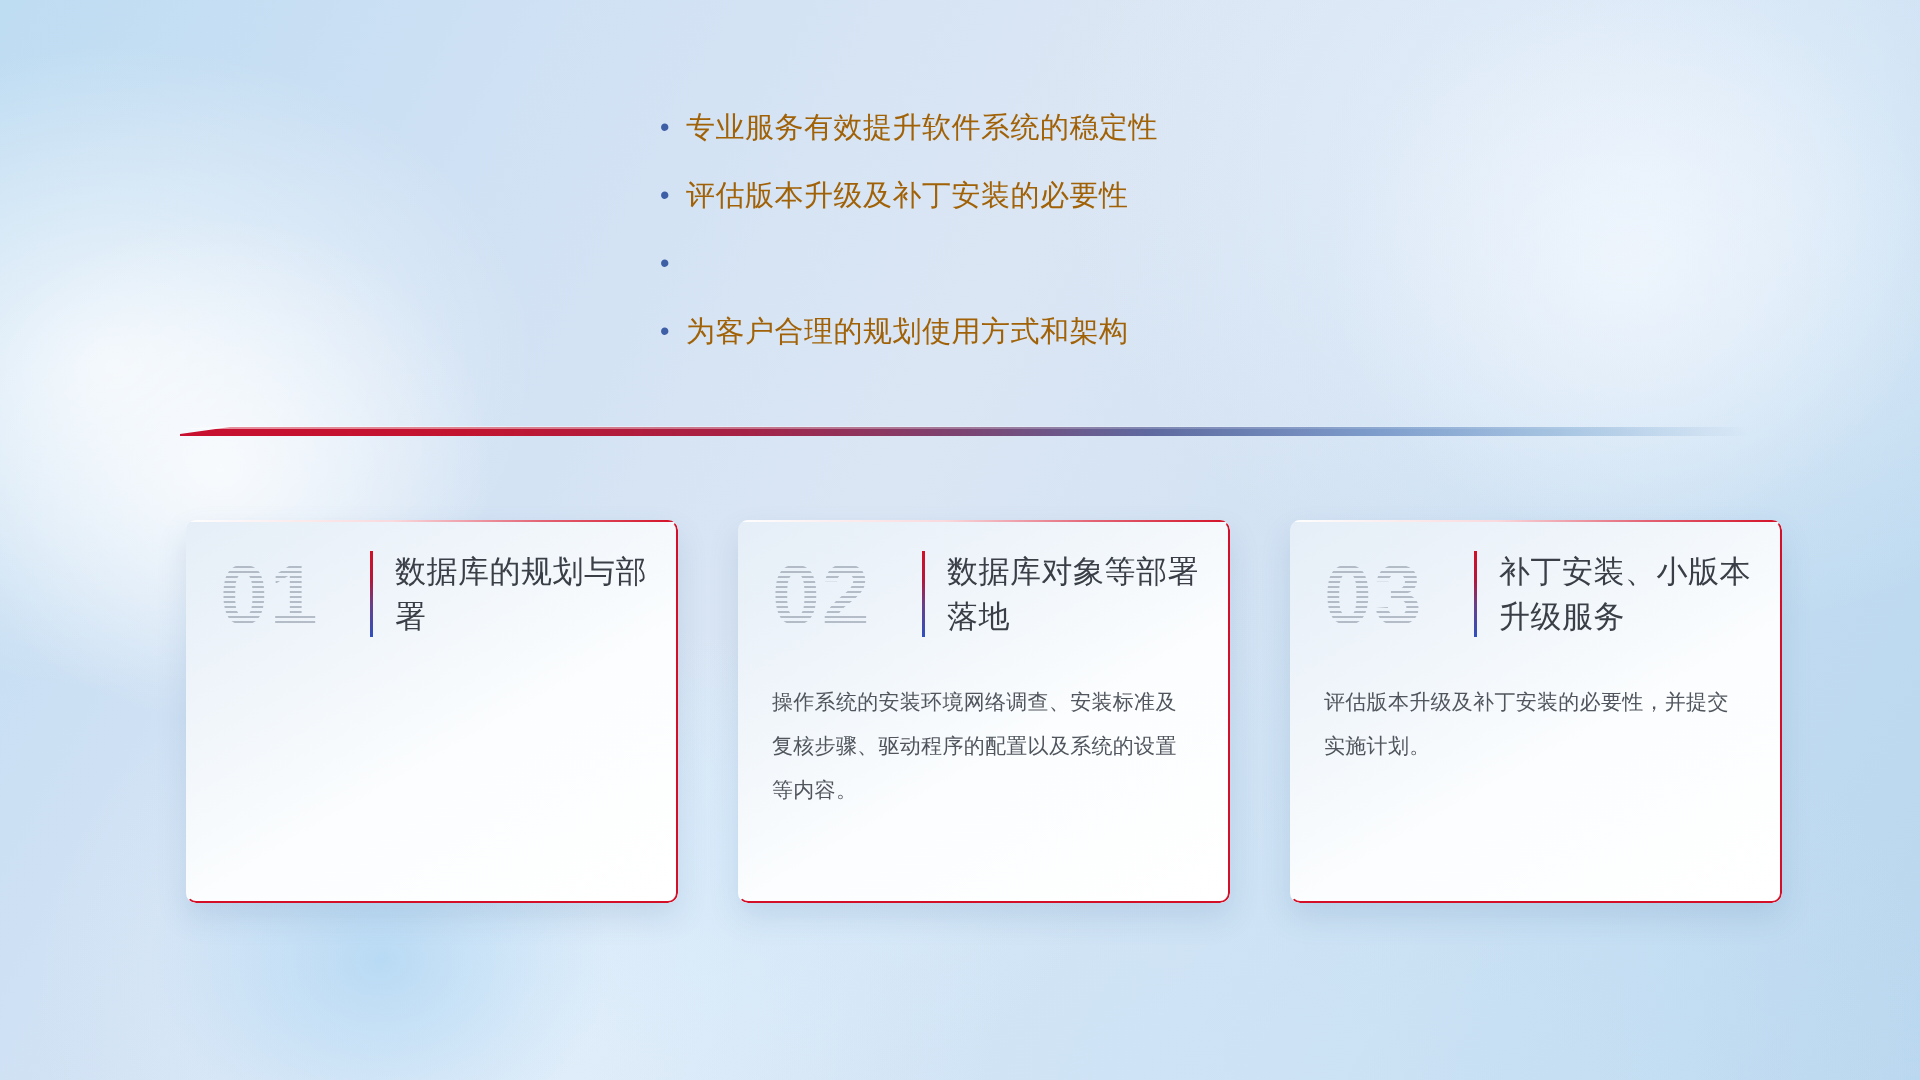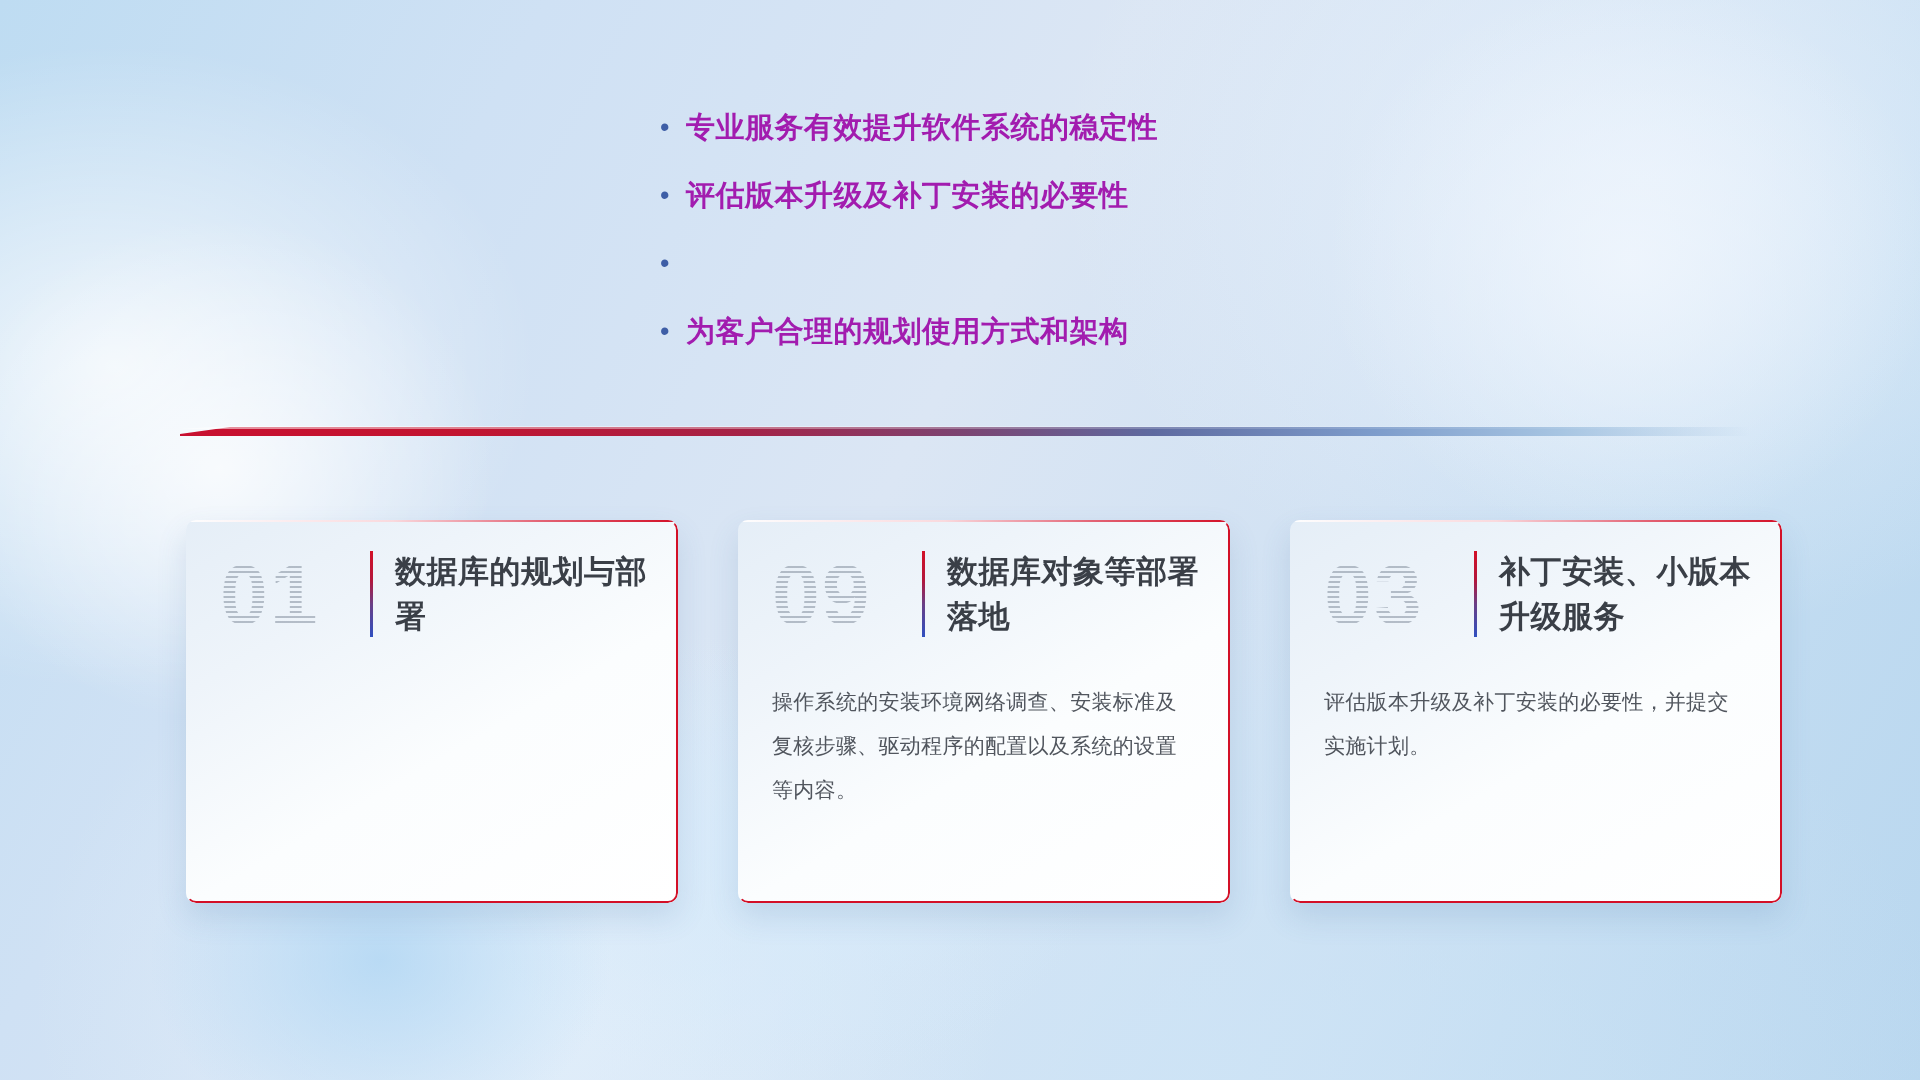--- a/index.html
+++ b/index.html
@@ -46,23 +46,23 @@
     display:flex;align-items:flex-start;
     margin-bottom:26px;
   }
   .bullet-dot{
     width:26px;flex:0 0 26px;
     color:#3e5ea6;font-size:27px;line-height:42px;
     text-align:left;
   }
   .bullet-text{
     font-size:29px;line-height:42px;
-    color:#a21caf;
+    color:#a16207;
     letter-spacing:.5px;
-    font-weight:700;
+    font-weight:400;
   }
 
   
   .divider-wrap{
     position:absolute;left:180px;top:423px;width:1570px;height:18px;
   }
   .divider{
     position:absolute;left:0;top:4px;width:100%;height:9px;
     background:linear-gradient(90deg,
       #c81030 0%,
@@ -137,21 +137,21 @@
     opacity:.75;
     user-select:none;
   }
   .card-bar{
     width:3px;flex:0 0 3px;height:86px;margin-right:22px;
     background:linear-gradient(180deg,#d31027 0%, #b3173c 34%, #6a3f86 62%, #2f4fc0 100%);
   }
   .card-title{
     font-size:31px;line-height:45px;
     color:#3a3f47;
-    font-weight:700;
+    font-weight:400;
     letter-spacing:.5px;
     flex:1 1 auto;
   }
   .card-body{
     padding:12px 40px 0 34px;
     font-size:21px;line-height:44px;
     color:#51565e;
     letter-spacing:.3px;
   }
 </style>
@@ -195,21 +195,21 @@
     <div class="card-head">
       <div class="card-num">01</div>
       <div class="card-bar"></div>
       <div class="card-title">数据库的规划与部署</div>
     </div>
   </div>
 
   <div class="card">
     <div class="card-topline"></div>
     <div class="card-head">
-      <div class="card-num">09</div>
+      <div class="card-num">02</div>
       <div class="card-bar"></div>
       <div class="card-title">数据库对象等部署落地</div>
     </div>
     <div class="card-body">操作系统的安装环境网络调查、安装标准及复核步骤、驱动程序的配置以及系统的设置等内容。</div>
   </div>
 
   <div class="card">
     <div class="card-topline"></div>
     <div class="card-head">
       <div class="card-num">03</div>

